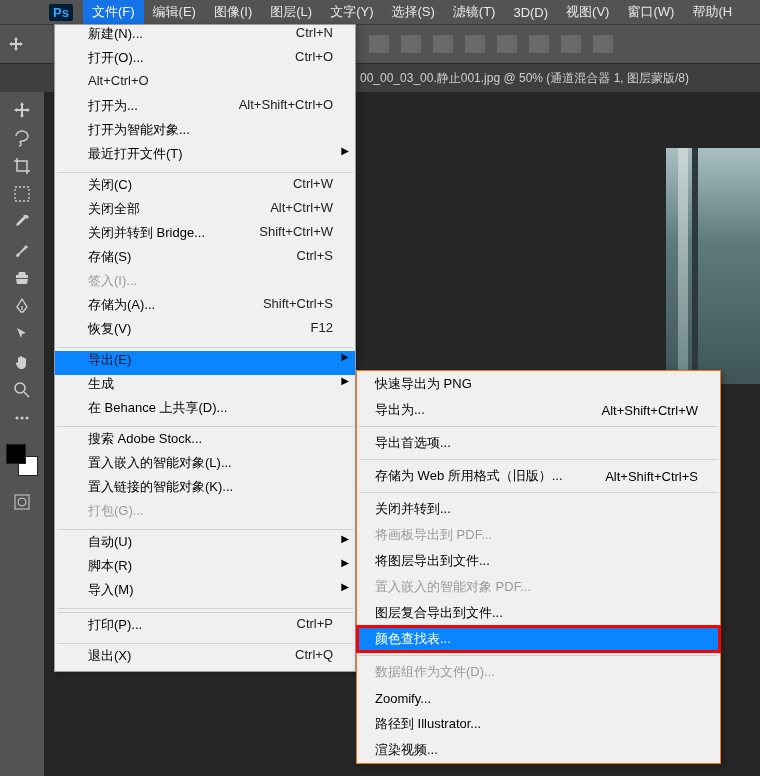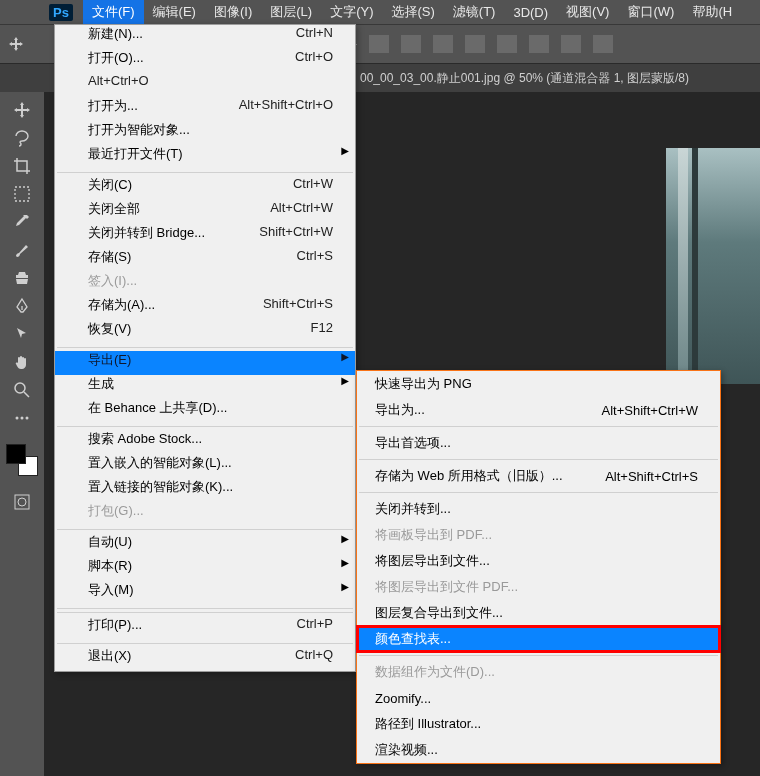--- a/index.html
+++ b/index.html
@@ -301,21 +301,21 @@
     <div class="sm-row">
       <span class="sm-label">关闭并转到...</span>
     </div>
     <div class="sm-row disabled">
       <span class="sm-label">将画板导出到 PDF...</span>
     </div>
     <div class="sm-row">
       <span class="sm-label">将图层导出到文件...</span>
     </div>
     <div class="sm-row disabled">
-      <span class="sm-label">将图层导出到文件 PDF...</span>
+      <span class="sm-label">置入嵌入的智能对象 PDF...</span>
     </div>
     <div class="sm-row">
       <span class="sm-label">图层复合导出到文件...</span>
     </div>
     <div class="sm-row highlight redbox">
       <span class="sm-label">颜色查找表...</span>
     </div>
     <div class="sm-sep"></div>
     <div class="sm-row disabled">
       <span class="sm-label">数据组作为文件(D)...</span>

